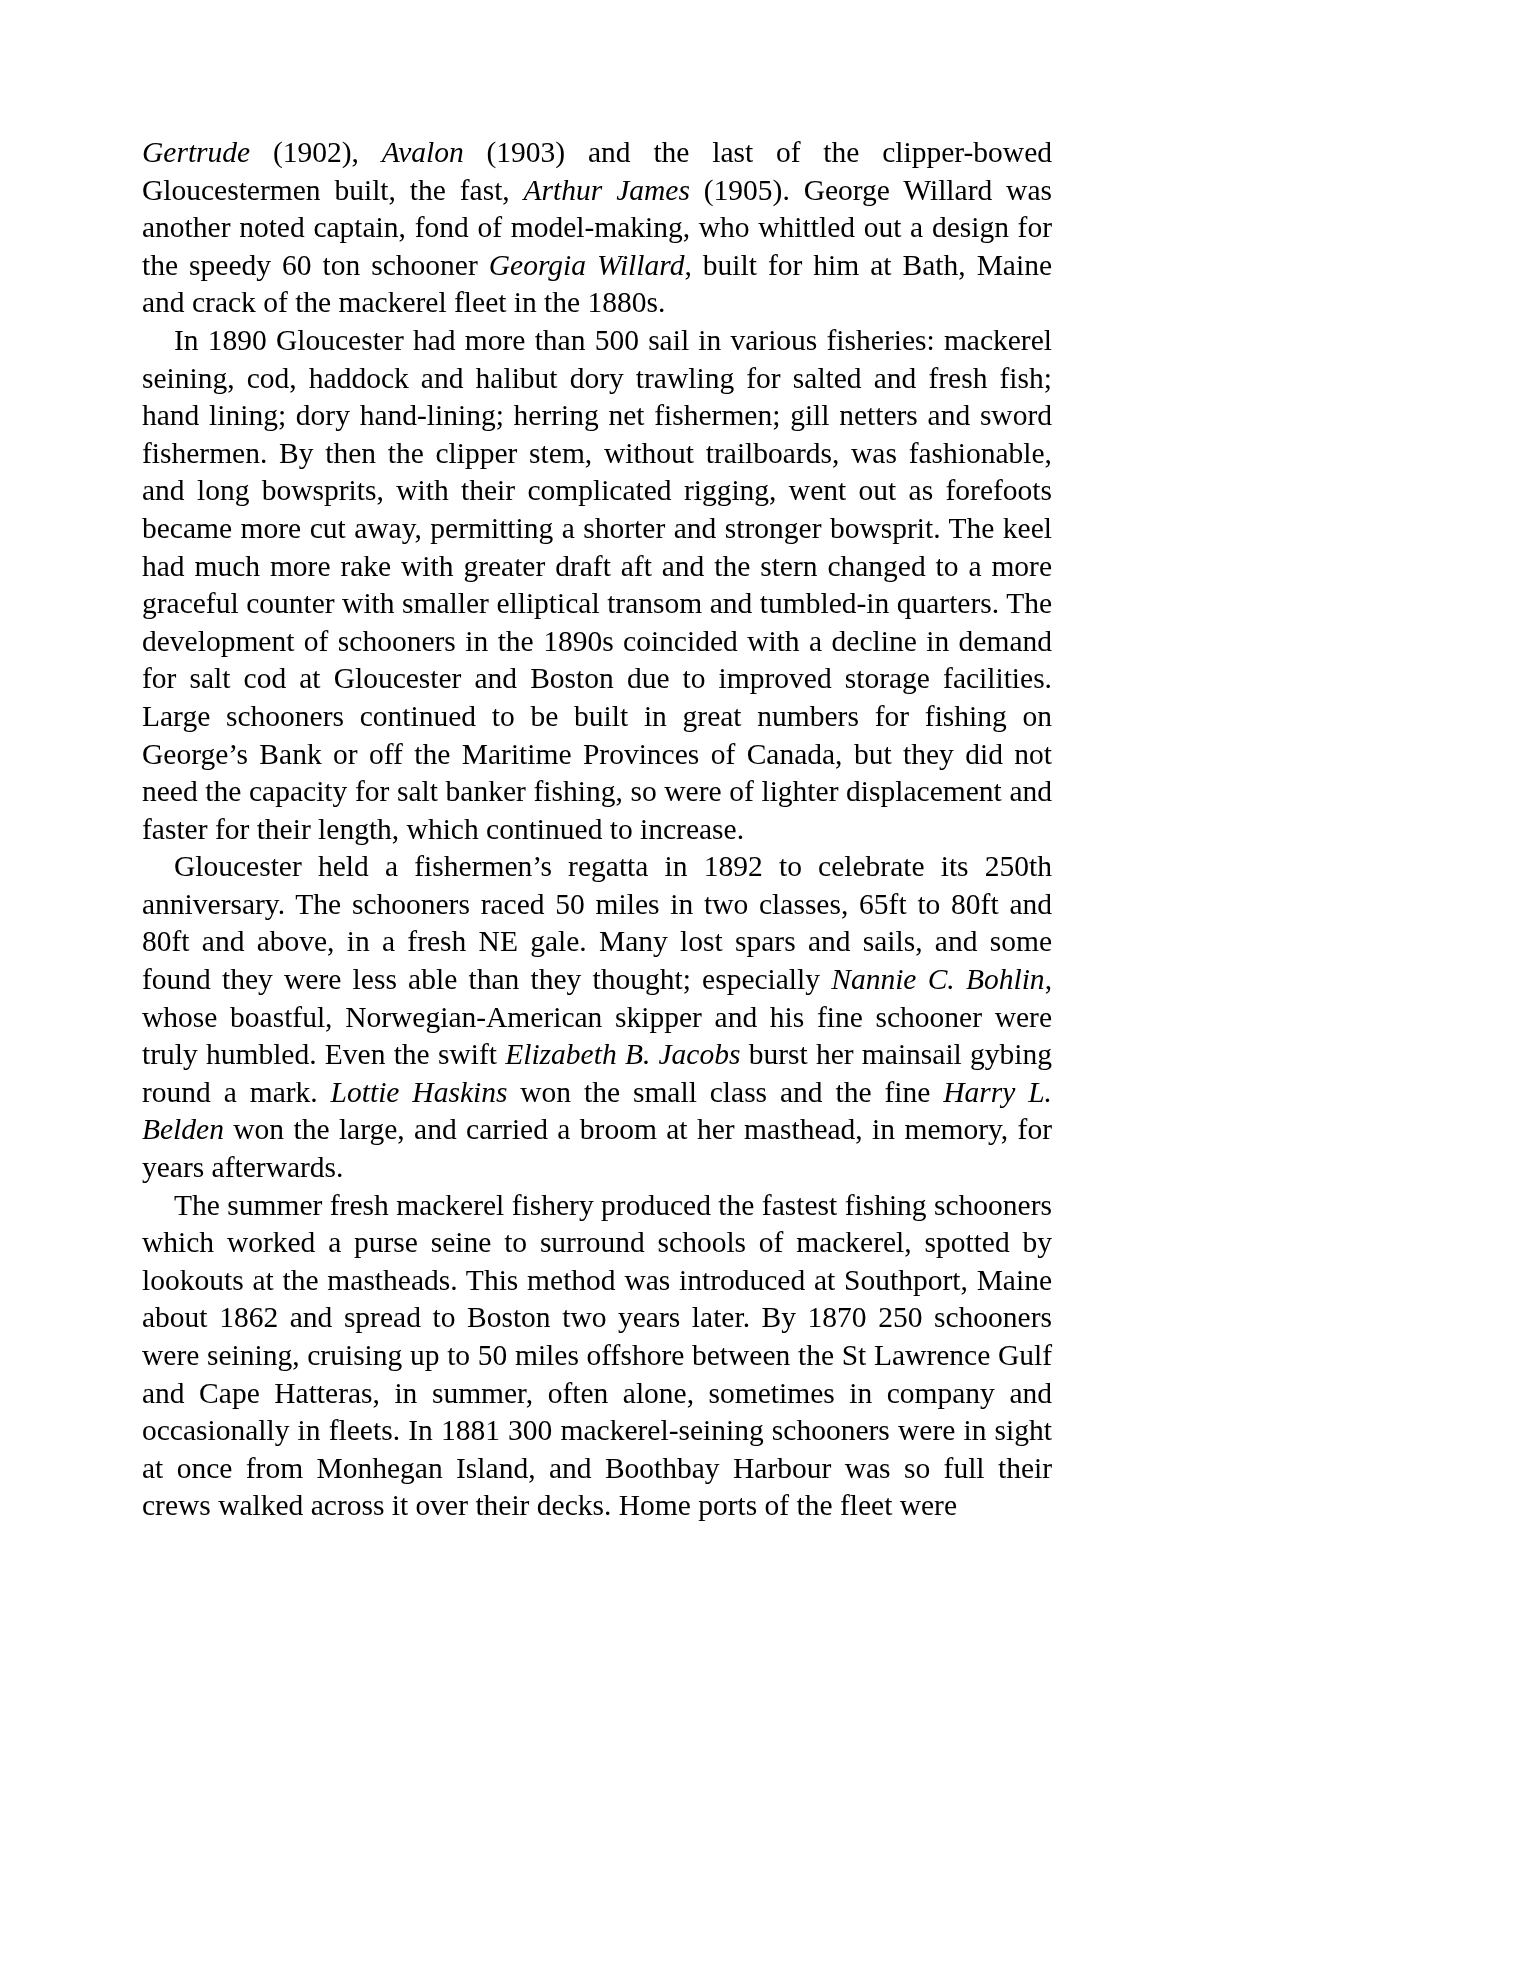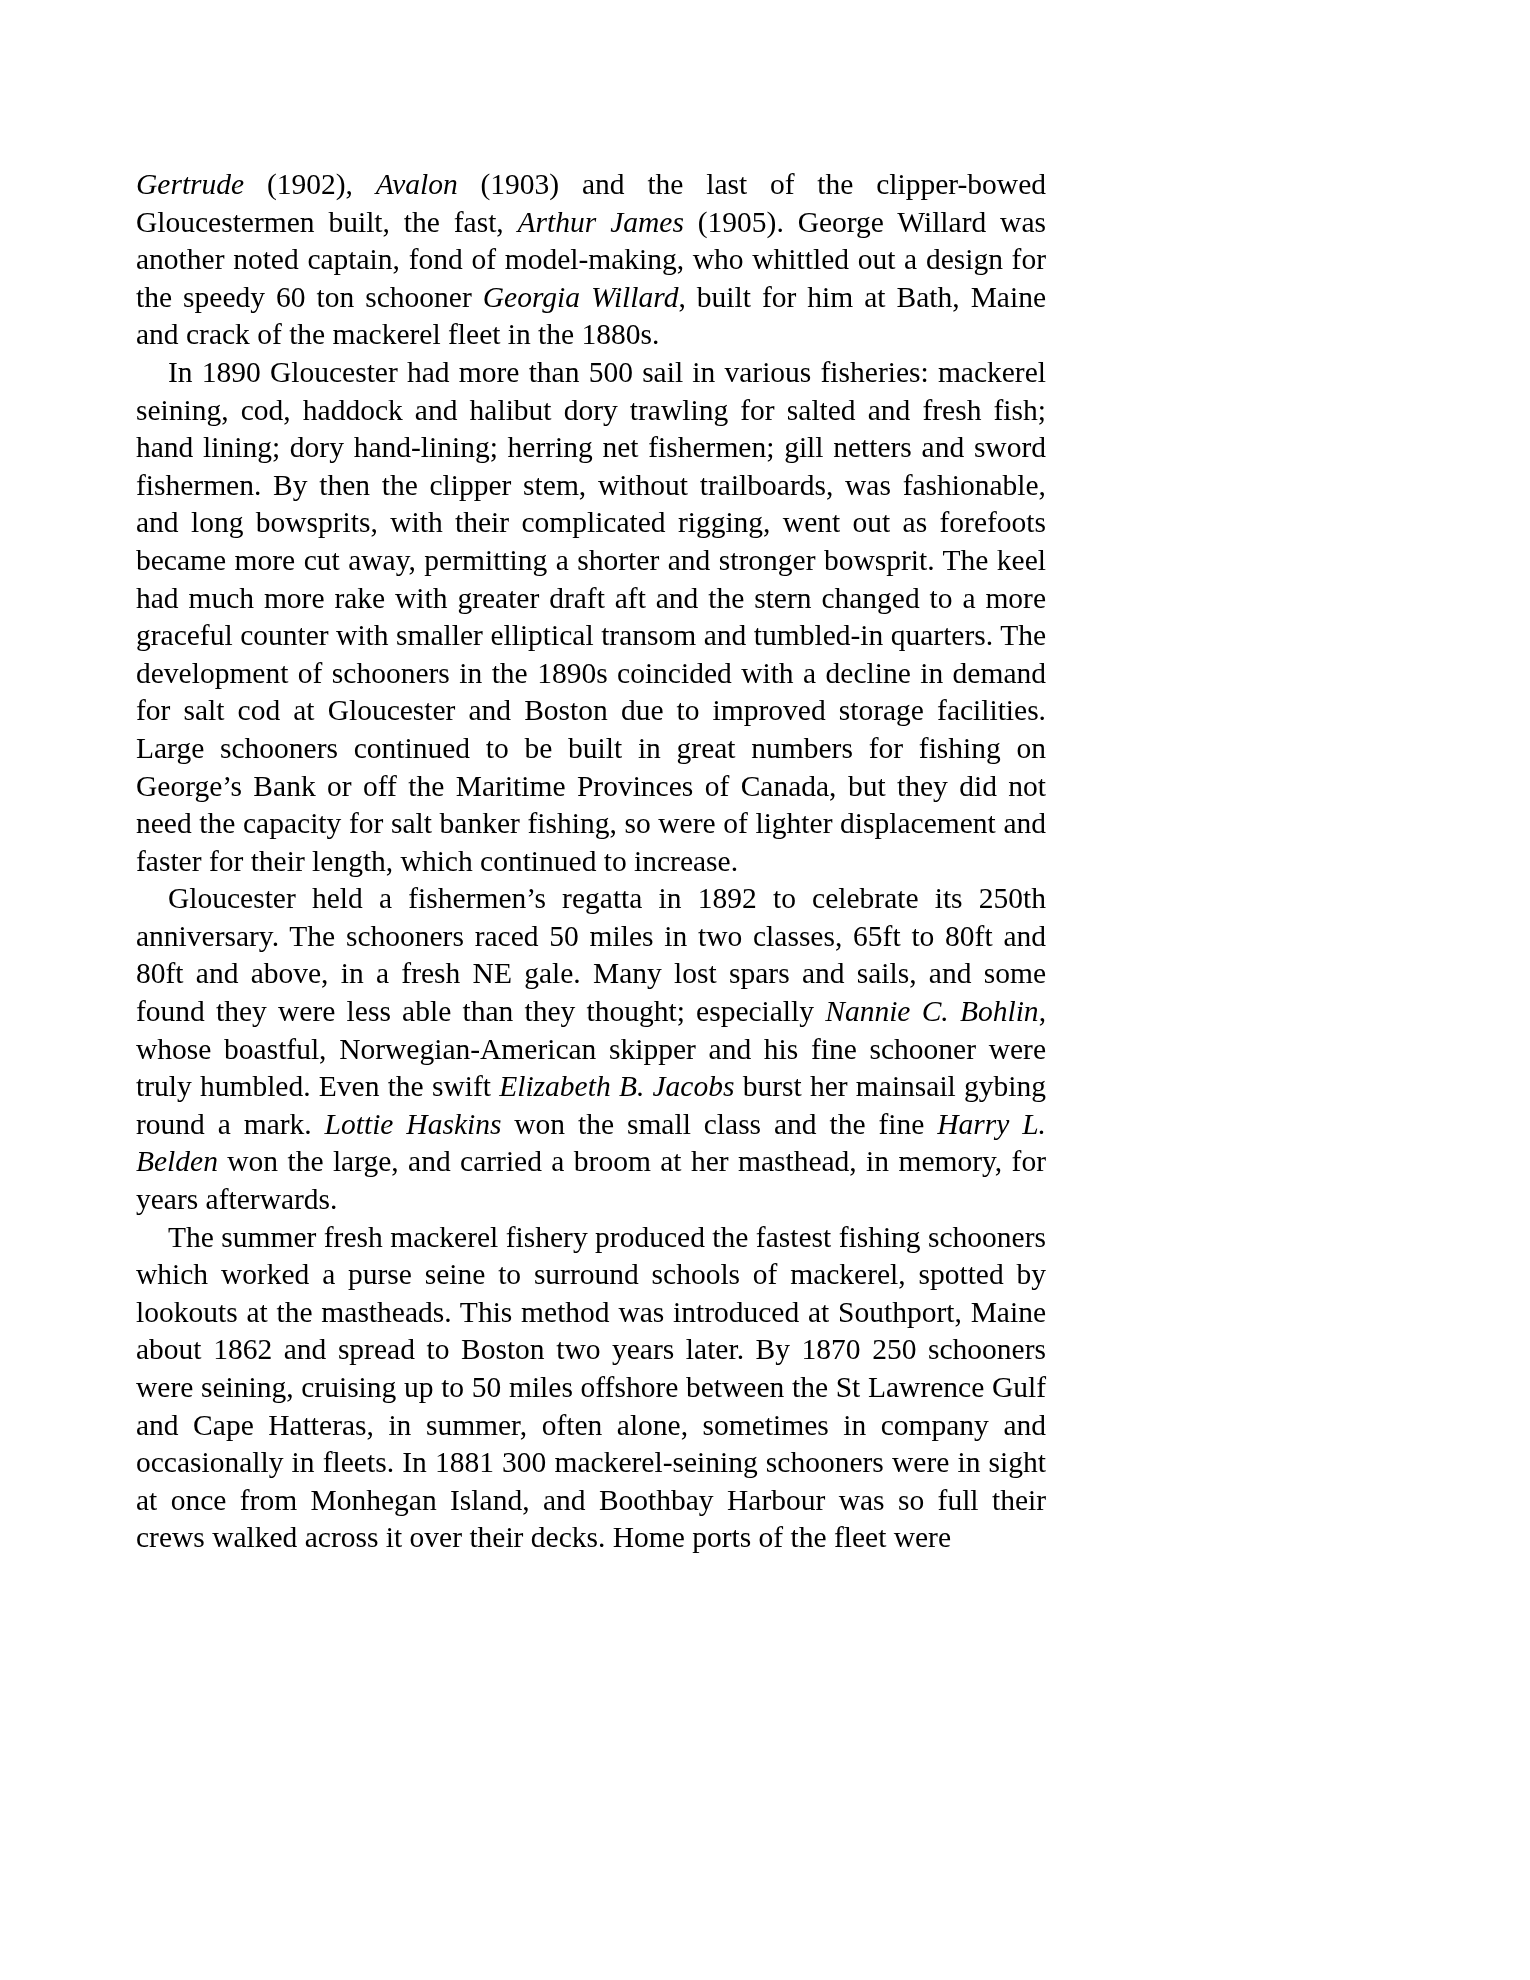--- a/index.html
+++ b/index.html
@@ -11,32 +11,31 @@
   .page {
     position: relative;
     width: 1530px;
     height: 1980px;
     background: #ffffff;
     box-sizing: border-box;
     overflow: hidden;
   }
   .text-column {
     position: absolute;
-    left: 136px;
+    left: 142px;
     top: 134px;
     width: 910px;
     font-family: "Liberation Serif", "DejaVu Serif", serif;
     font-size: 29.5px;
     line-height: 37.6px;
     color: #000000;
     text-align: justify;
     text-justify: inter-word;
     -webkit-hyphens: none;
     hyphens: none;
-    margin-top: 32px;
   }
   p.para {
     margin: 0;
     text-align: justify;
     text-indent: 0;
   }
   p.para.indented {
     text-indent: 32px;
   }
   

